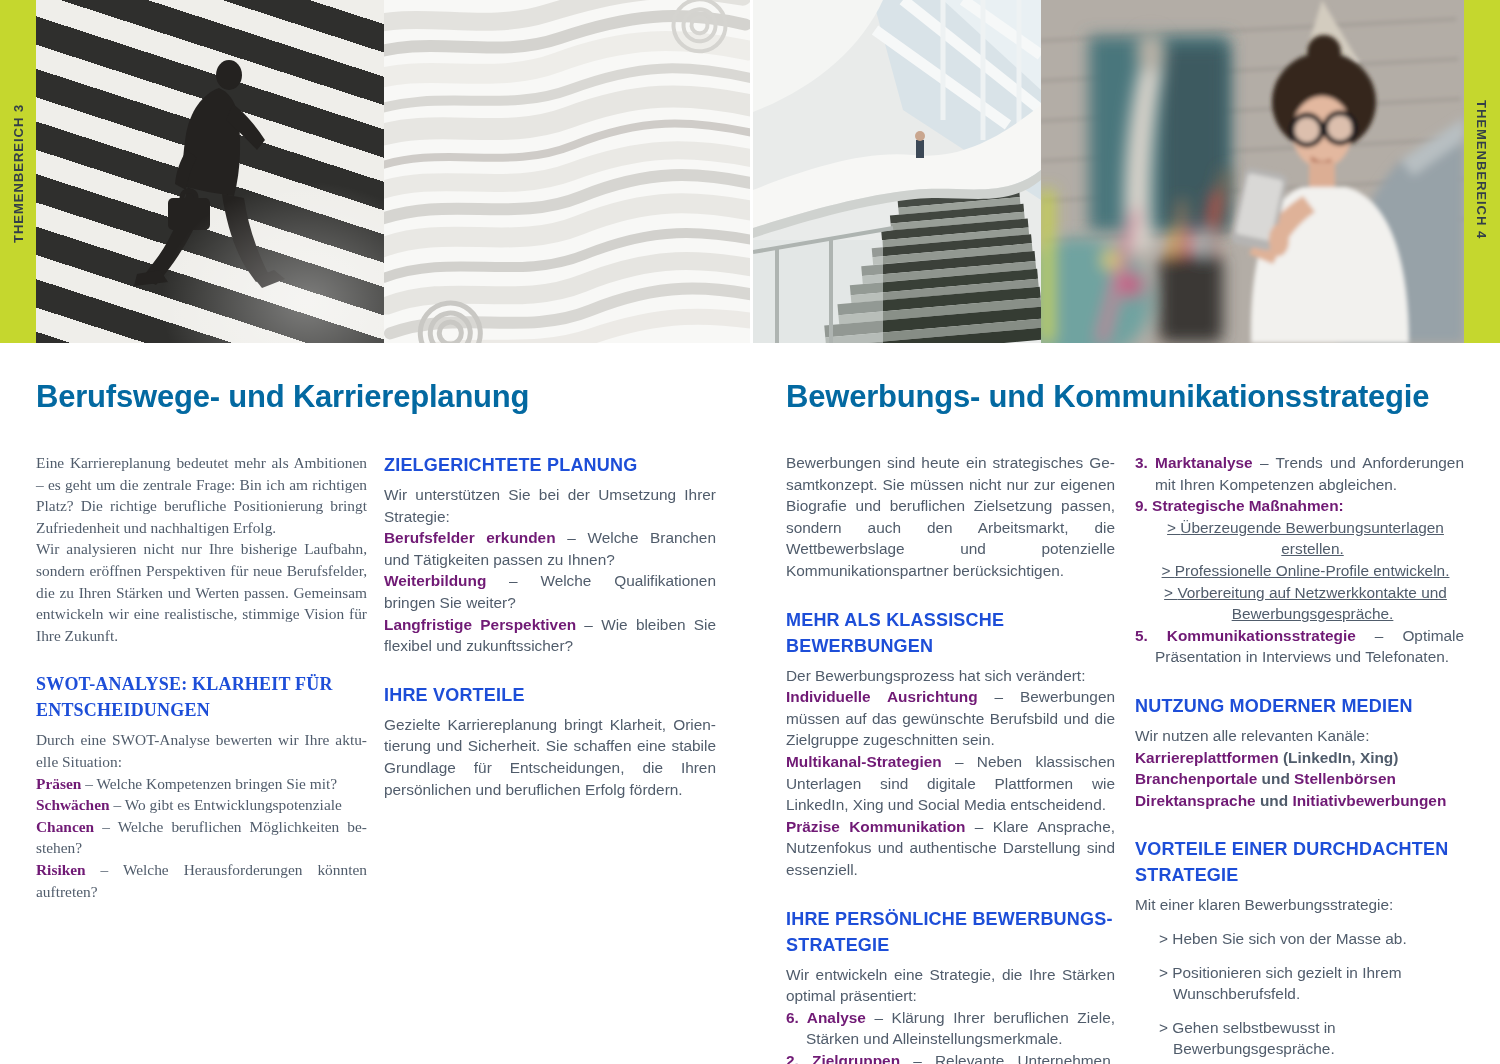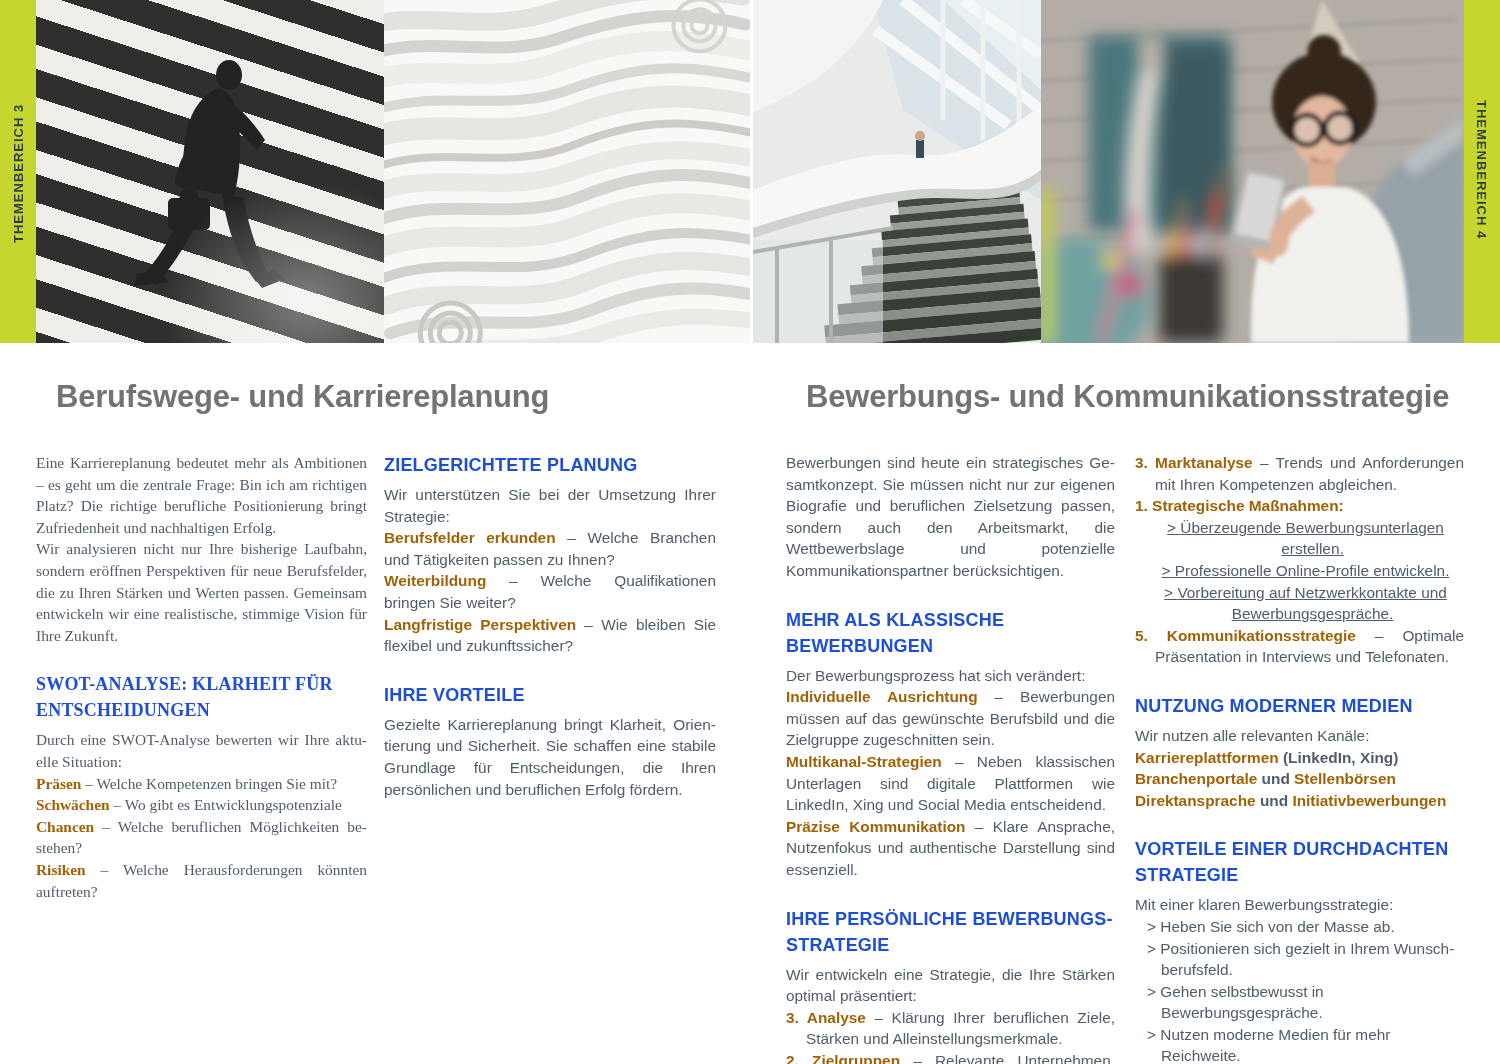--- a/index.html
+++ b/index.html
@@ -15,38 +15,38 @@
   #label-right{left:1489px;top:100px;transform:rotate(90deg);transform-origin:0 0;}
   .photo{position:absolute;top:0;height:343px;overflow:hidden;}
   #photo1{left:36px;width:348px;background:repeating-linear-gradient(198deg,#efeeea 0 23px,#2f2f2d 23px 50px);}
   #photo1 .shine{position:absolute;inset:0;background:radial-gradient(60% 50% at 78% 88%,rgba(255,255,255,.38),rgba(255,255,255,0) 70%);}
   #photo2{left:384px;width:366px;background:#f8f8f6;}
   #photo3{left:753px;width:288px;background:#e9ebea;}
   #photo4{left:1041px;width:423px;background:#b3ada6;}
   .photo svg{display:block;}
   
   .title{position:absolute;top:380px;font-size:31px;line-height:34px;font-weight:bold;
-         color:#737373;letter-spacing:-0.2px;white-space:nowrap;margin-left:20px;}
+         color:#0369a1;letter-spacing:-0.2px;white-space:nowrap;}
   #title-left{left:36px;}
   #title-right{left:786px;text-align:center;}
   .col{position:absolute;top:452px;font-size:15.4px;line-height:21.6px;color:#505c6b;
        hyphens:manual;}
   #col1{left:36px;width:331px;font-family:Liberation Serif, serif;}
   #col2{left:384px;width:332px;}
   #col3{left:786px;width:329px;}
   #col4{left:1135px;width:329px;}
   .p{margin:0;text-align:justify;}
   .h2{font-size:18px;line-height:26px;font-weight:bold;color:#1d4ed8;letter-spacing:0.2px;
       margin:25px 0 6px;text-align:left;}
   .h2:first-child{margin-top:0;}
   .li{margin:0;text-align:justify;}
-  .li b,.num b,.chan b{color:#a16207;}
+  .li b,.num b,.chan b{color:#701a75;}
   .num{margin:0;text-align:justify;padding-left:20px;text-indent:-20px;}
   .sub{margin:0;text-align:center;padding-left:26px;text-indent:-14px;text-decoration:underline;}
-  .bullet{margin:0;text-align:left;padding-left:26px;text-indent:-14px;}
+  .bullet{margin:12px;text-align:left;padding-left:26px;text-indent:-14px;}
   .chan{margin:0;text-align:left;font-weight:bold;}
 </style>
 </head>
 <body>
 
 <div id="page">
 
   <div class="sidebar" id="bar-left"></div>
   <div class="sidebar" id="bar-right"></div>
   <div class="side-label" id="label-left">THEMENBEREICH 3</div>
@@ -247,27 +247,27 @@
 
   <div class="col" id="col3">
     <p class="p">Bewerbungen sind heute ein strategisches Ge­samtkonzept. Sie müssen nicht nur zur eigenen Biografie und beruflichen Zielsetzung passen, sondern auch den Arbeitsmarkt, die Wettbewerbs­lage und potenzielle Kommunikationspartner be­rücksichtigen.</p>
     <div class="h2">MEHR ALS KLASSISCHE BEWERBUNGEN</div>
     <p class="p">Der Bewerbungsprozess hat sich verändert:</p>
     <div class="li"><b>Individuelle Ausrichtung</b><span> – Bewerbungen müssen auf das gewünschte Berufsbild und die Zielgruppe zugeschnitten sein.</span></div>
     <div class="li"><b>Multikanal-Strategien</b><span> – Neben klassischen Unterla­gen sind digitale Plattformen wie LinkedIn, Xing und Social Media entscheidend.</span></div>
     <div class="li"><b>Präzise Kommunikation</b><span> – Klare Ansprache, Nutzen­fokus und authentische Darstellung sind essenziell.</span></div>
     <div class="h2">IHRE PERSÖNLICHE BEWERBUNGS­STRATEGIE</div>
     <p class="p">Wir entwickeln eine Strategie, die Ihre Stärken op­timal präsentiert:</p>
-    <div class="num"><b>3. Analyse</b><span> – Klärung Ihrer beruflichen Ziele, Stär­ken und Alleinstellungsmerkmale.</span></div>
+    <div class="num"><b>6. Analyse</b><span> – Klärung Ihrer beruflichen Ziele, Stär­ken und Alleinstellungsmerkmale.</span></div>
     <div class="num"><b>2. Zielgruppen</b><span> – Relevante Unternehmen, Bran­chen und Positionen definieren.</span></div>
   </div>
 
   <div class="col" id="col4">
     <div class="num"><b>3. Marktanalyse</b><span> – Trends und Anforderungen mit Ihren Kompetenzen abgleichen.</span></div>
-    <div class="num"><b>1. Strategische Maßnahmen:</b><span></span></div>
+    <div class="num"><b>9. Strategische Maßnahmen:</b><span></span></div>
     <div class="sub"><span>&gt; </span><span>Überzeugende Bewerbungsunterlagen erstellen.</span></div>
     <div class="sub"><span>&gt; </span><span>Professionelle Online-Profile entwickeln.</span></div>
     <div class="sub"><span>&gt; </span><span>Vorbereitung auf Netzwerkkontakte und Bewerbungsgespräche.</span></div>
     <div class="num"><b>5. Kommunikationsstrategie</b><span> – Optimale Präsen­tation in Interviews und Telefonaten.</span></div>
     <div class="h2">NUTZUNG MODERNER MEDIEN</div>
     <p class="p">Wir nutzen alle relevanten Kanäle:</p>
     <div class="chan"><b>Karriereplattformen</b><span> (LinkedIn, Xing)</span><b></b></div>
     <div class="chan"><b>Branchenportale</b><span> und </span><b>Stellenbörsen</b></div>
     <div class="chan"><b>Direktansprache</b><span> und </span><b>Initiativbewerbungen</b></div>
     <div class="h2">VORTEILE EINER DURCHDACHTEN STRATEGIE</div>

